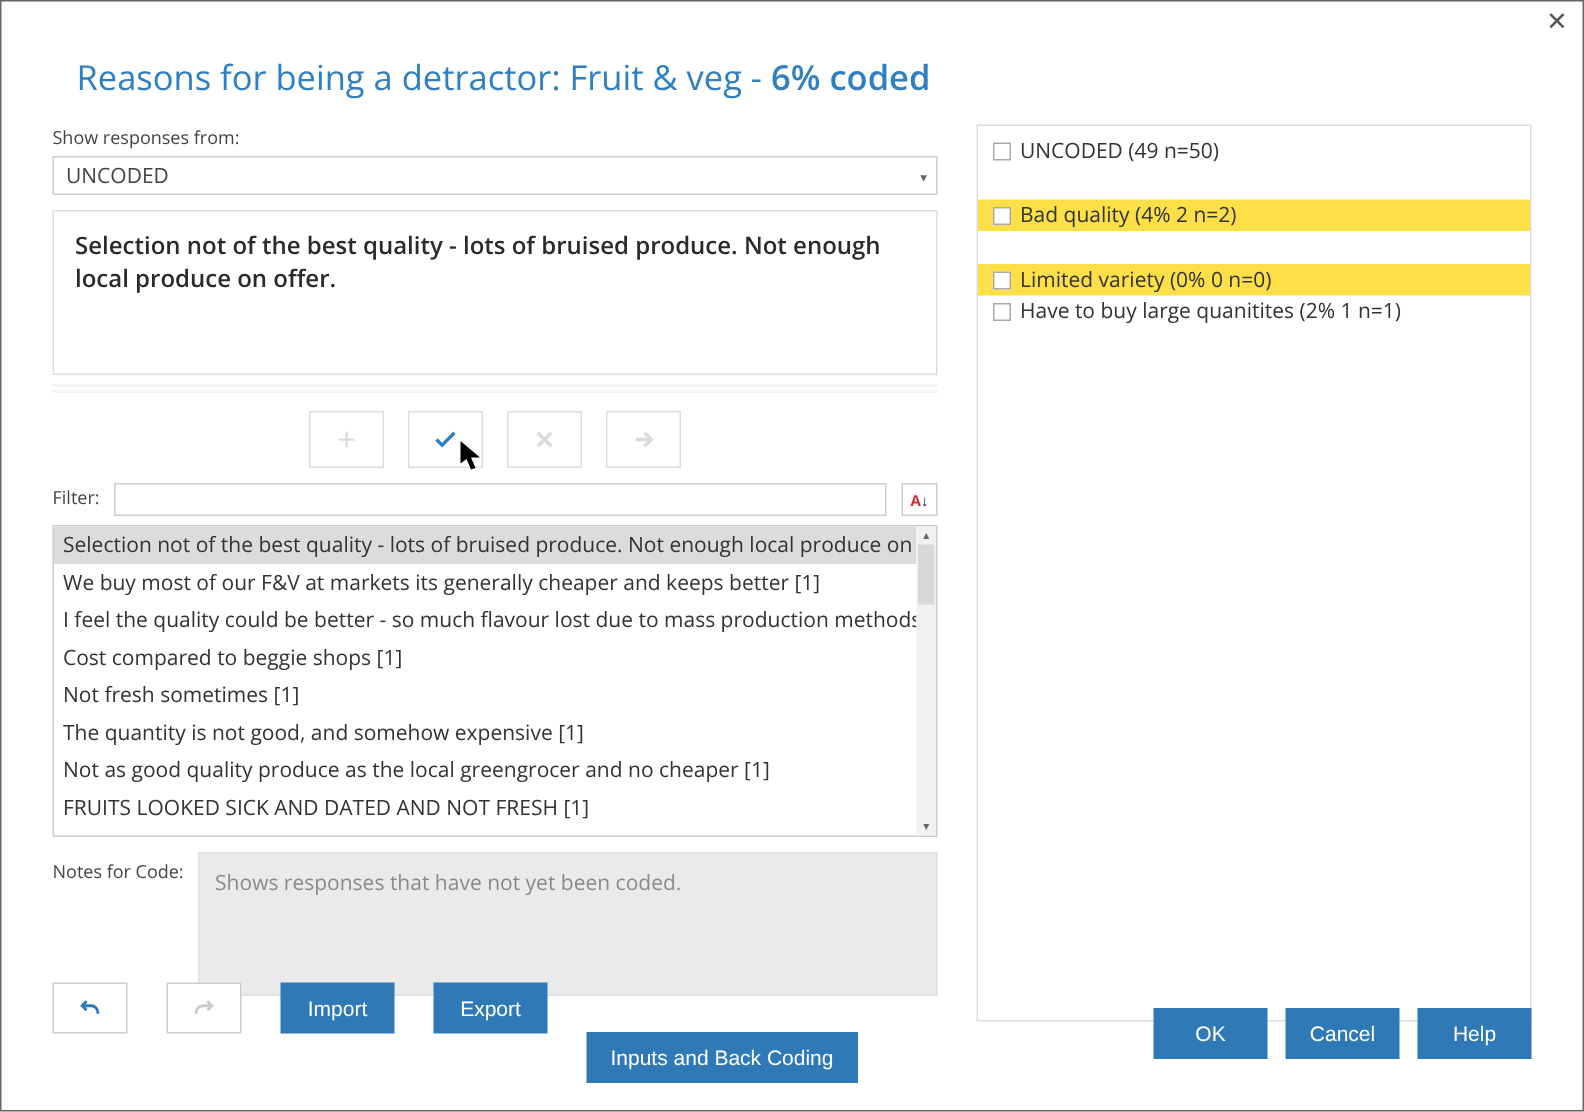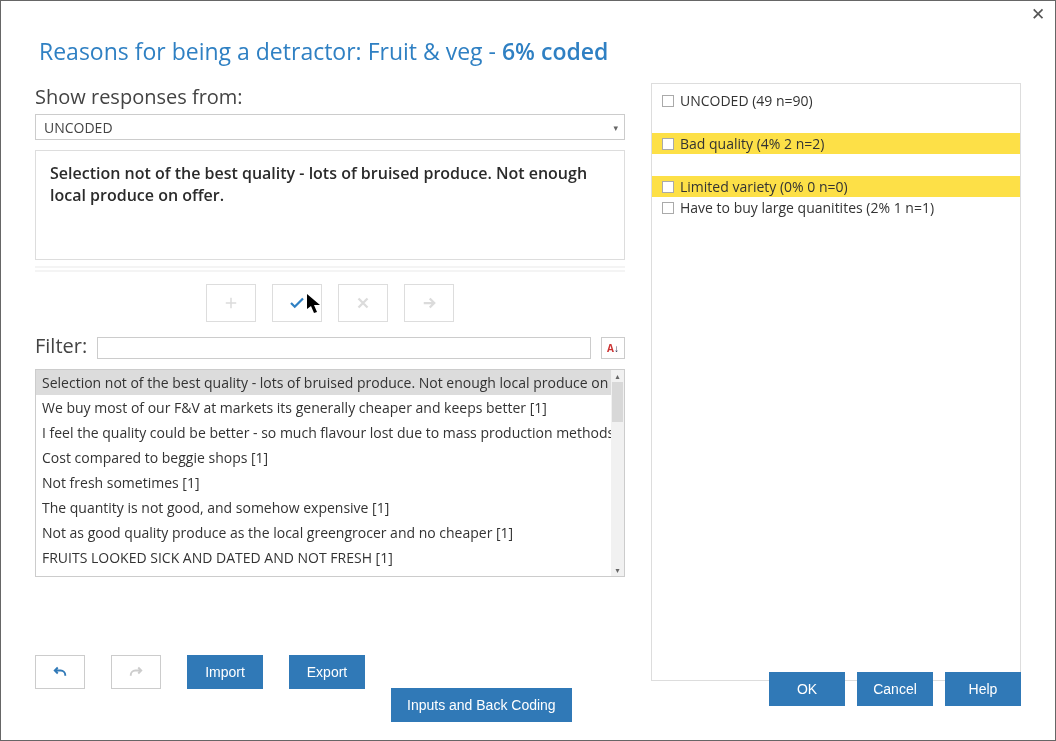--- a/index.html
+++ b/index.html
@@ -29,33 +29,33 @@
     cursor: pointer;
     width: 18px;
     height: 18px;
     line-height: 18px;
     text-align: center;
   }
   .title {
     font-size: 23px;
     color: #2f80c3;
     font-weight: 400;
-    margin: 4px 0 16px 4px;
+    margin: 4px 0 16px 16px;
   }
   .title .pct {
     font-weight: 600;
   }
   .main-cols {
     display: flex;
     gap: 26px;
   }
   .left-col { width: 590px; }
   .right-col { width: 370px; }
   .label-sm {
-    font-size: 20px;
+    font-size: 12px;
     color: #444;
     margin-bottom: 4px;
   }
   .dropdown {
     width: 100%;
     height: 26px;
     border: 1px solid #ccc;
     background: #fff;
     display: flex;
     align-items: center;
@@ -321,27 +321,33 @@
             <div class="resp-item">FRUITS LOOKED SICK AND DATED AND NOT FRESH [1]</div>
             <div class="resp-item">Did [1]</div>
           </div>
         <div class="scroll-area">
           <div class="scroll-arrow" style="top:0">▴</div>
           <div class="scroll-thumb"></div>
           <div class="scroll-arrow" style="bottom:0">▾</div>
         </div>
       </div>
 
+      <div class="notes-row">
+        <span class="label-sm" style="padding-top:4px;white-space:nowrap;">Notes for Code:</span>
+        <div class="notes-box">
+          <span>Shows responses that have not yet been coded.</span>
+        </div>
+      </div>
     </div>
 
     <div class="right-col">
       <div class="codes-panel" id="codes-panel">
           <div class="code-row">
             <div class="cb"></div>
-            <span>UNCODED (49 n=90)</span>
+            <span>UNCODED (49 n=50)</span>
           </div>
           <div class="code-row selected">
             <div class="cb"></div>
             <span>Bad quality (4% 2 n=2)</span>
           </div>
           <div class="code-row selected">
             <div class="cb"></div>
             <span>Limited variety (0% 0 n=0)</span>
           </div>
           <div class="code-row">

